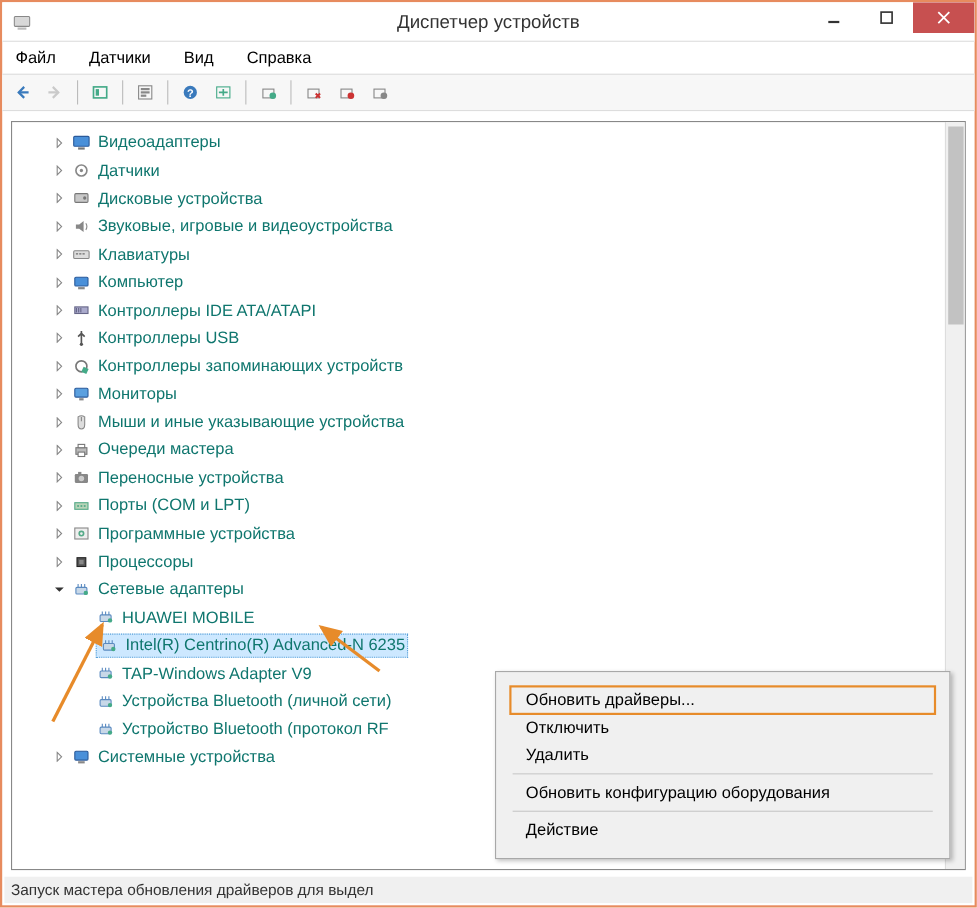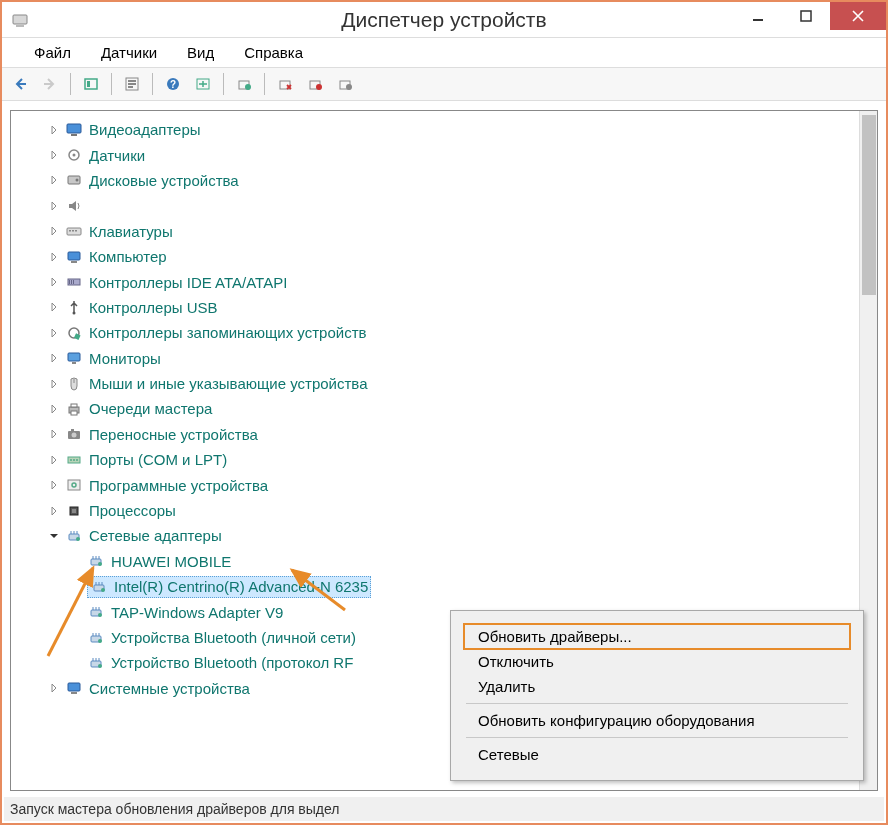--- a/index.html
+++ b/index.html
@@ -26,21 +26,21 @@
   .titlebar .sys-icon {
     width: 20px; height: 20px;
     margin-right: 6px;
     display: inline-flex; align-items:center; justify-content:center;
   }
   .titlebar .title-text {
     position: absolute;
     left: 0; right: 0;
     text-align: center;
     color: #333;
-    font-size: 21px;
+    font-size: 17px;
     pointer-events: none;
   }
   .window-controls {
     position: absolute;
     right: 0; top: 0;
     display: flex;
     height: 28px;
   }
   .win-btn {
     width: 48px; height: 28px;
@@ -51,21 +51,21 @@
   .win-btn.close {
     width: 56px;
     background: #c75050;
     color: #fff;
     font-size: 18px;
     font-weight: 300;
   }
   .menubar {
     display: flex;
     gap: 6px;
-    padding: 4px 20px;
+    padding: 4px 0;
     font-size: 15px;
     color: #000;
   }
   .menubar span { padding: 2px 12px; }
   .toolbar {
     display: flex;
     align-items: center;
     gap: 2px;
     padding: 2px 4px;
     border-top: 1px solid #ddd;
@@ -348,20 +348,21 @@
             <path d="M3 1 L7 5 L3 9 Z" fill="none" stroke="#888"></path>
           </svg>
         </span>
         <span class="row-bg">
           <span class="dev-icon">
             <svg width="16" height="16" viewBox="0 0 16 16">
               <path d="M3 6 H6 L10 3 V13 L6 10 H3 Z" fill="#888"></path>
               <path d="M12 5 Q14 8 12 11" fill="none" stroke="#888"></path>
             </svg>
           </span>
+          <span>Звуковые, игровые и видеоустройства</span>
         </span>
       </div>
       <div class="tree-row level0">
         <span class="expander">
           <svg width="10" height="10" viewBox="0 0 10 10">
             <path d="M3 1 L7 5 L3 9 Z" fill="none" stroke="#888"></path>
           </svg>
         </span>
         <span class="row-bg">
           <span class="dev-icon">
@@ -660,21 +661,21 @@
   <span>Запуск мастера обновления драйверов для выдел</span>
 </div>
 
 <div class="context-menu" id="ctx">
     <div class="ctx-item highlight">Обновить драйверы...</div>
     <div class="ctx-item">Отключить</div>
     <div class="ctx-item">Удалить</div>
     <div class="ctx-sep"></div>
     <div class="ctx-item">Обновить конфигурацию оборудования</div>
     <div class="ctx-sep"></div>
-    <div class="ctx-item">Сетевые</div>
+    <div class="ctx-item">Действие</div>
   </div>
 
 <svg class="arrow" style="left:36px;top:554px" width="70" height="110">
   <defs>
       <marker id="ah1" markerWidth="8" markerHeight="8" refX="6" refY="3" orient="auto">
         <path d="M0,0 L7,3 L0,6 Z" fill="#e78b2a"></path>
       </marker>
     </defs>
   <path d="M10,100 L55,12" stroke="#e78b2a" stroke-width="3" fill="none" marker-end="url(#ah1)"></path>
 </svg>

